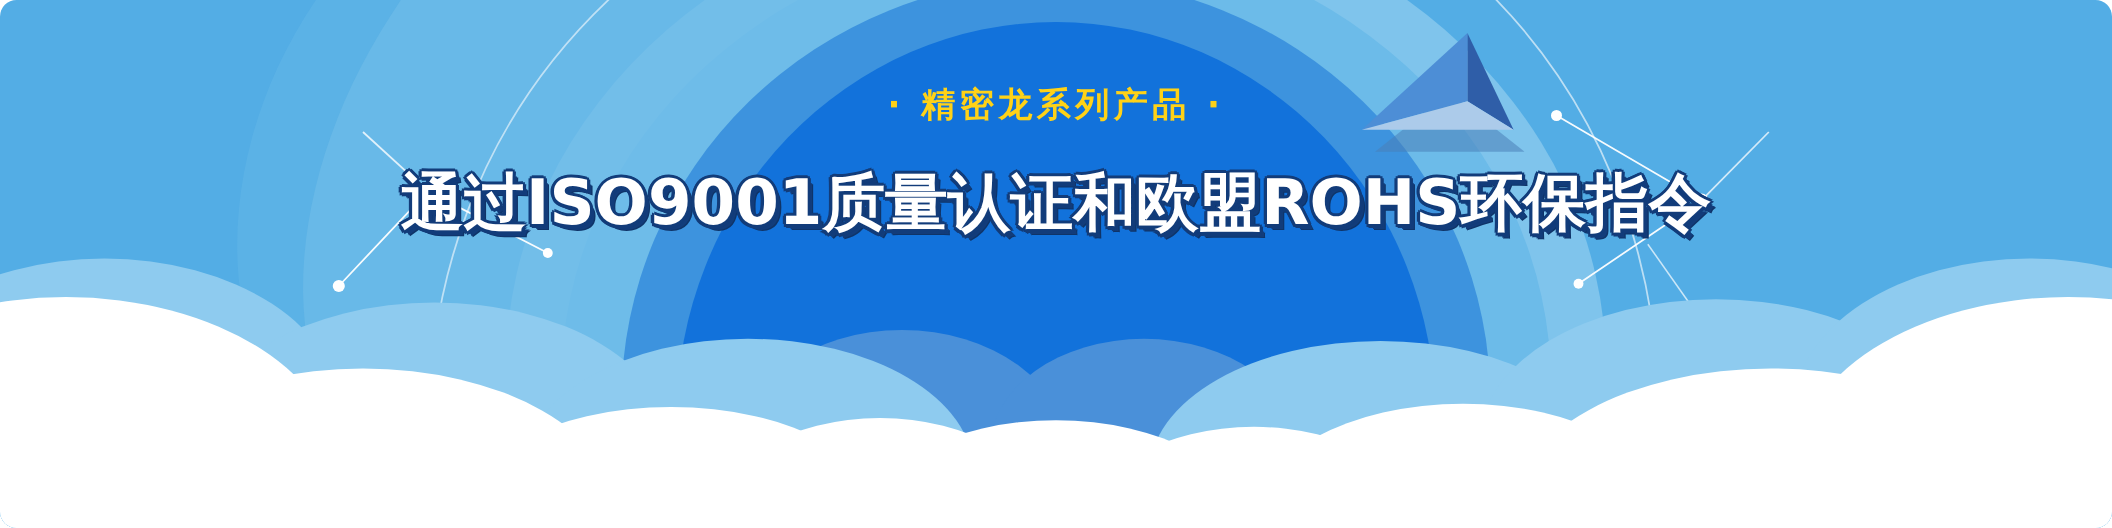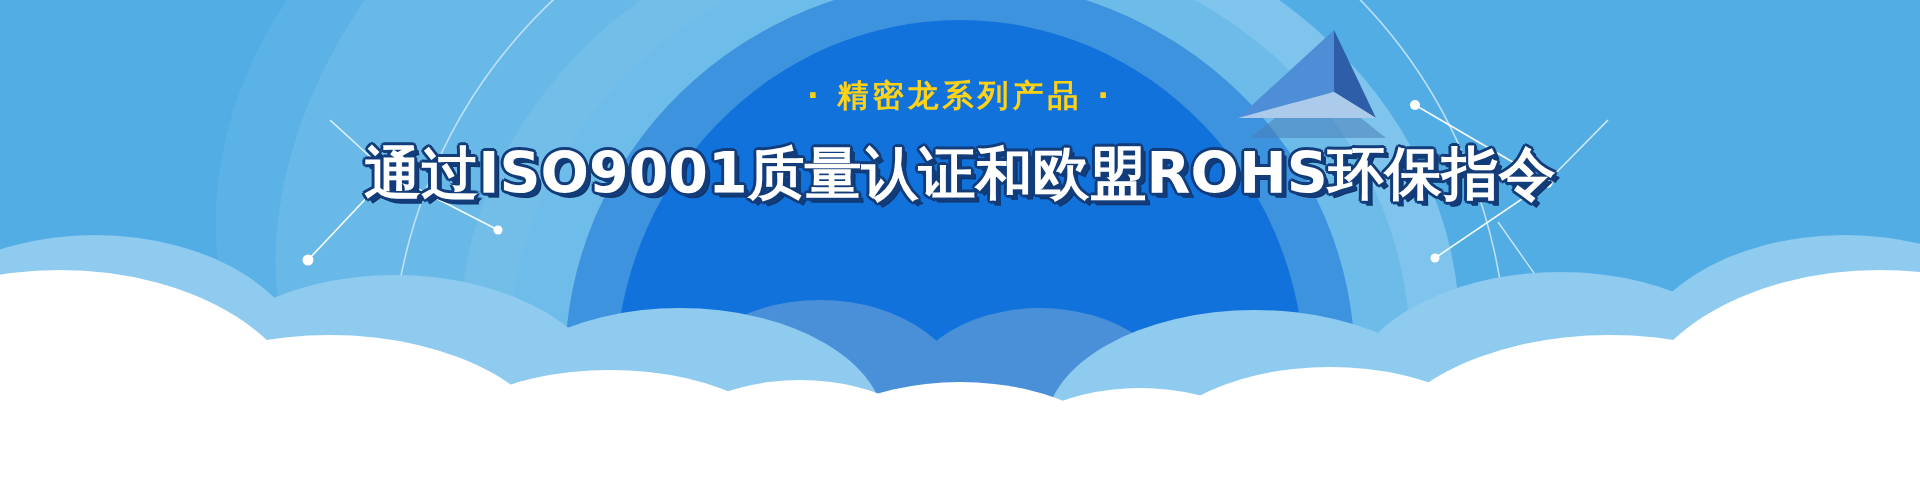--- a/index.html
+++ b/index.html
@@ -4,20 +4,21 @@
 <title>Banner</title>
 <style>
   html,body{margin:0;padding:0;}
   body{
     width:1920px;height:480px;overflow:hidden;
     font-family:"Liberation Sans","DejaVu Sans",sans-serif;
   }
   .banner{
     position:relative;width:1920px;height:480px;overflow:hidden;
     background:#53ade5;
+    border-radius:15px;
   }
   
   .dome{
     position:absolute;border-radius:50% 50% 0 0 / 62% 62% 0 0;
     left:50%;transform:translateX(-50%);bottom:0;
   }
   .dome-r3{width:1000px;height:700px;background:#7fc4ec;bottom:-120px;}
   .dome-r2{width:900px;height:660px;background:#6cbbe9;bottom:-120px;}
   .dome-r1{width:790px;height:620px;background:#3d93de;bottom:-120px;}
   .dome-core{width:690px;height:580px;background:#1272db;bottom:-120px;}
@@ -54,21 +55,21 @@
     display:flex;flex-direction:column;align-items:center;
     pointer-events:none;
   }
   .eyebrow{
     margin-top:80px;
     color:#ffd217;font-size:31px;font-weight:bold;letter-spacing:4px;
     line-height:1;white-space:nowrap;
     font-family:"DejaVu Sans","Liberation Sans",sans-serif;
   }
   .headline{
-    margin-top:30px;
+    margin-top:42px;
     font-size:57px;font-weight:bold;color:#ffffff;letter-spacing:0px;
     white-space:nowrap;line-height:1.15;
     font-family:"DejaVu Sans","Liberation Sans",sans-serif;
     text-shadow:
       3px 0 0 #123c7a, -3px 0 0 #123c7a, 0 3px 0 #123c7a, 0 -3px 0 #123c7a,
       2px 2px 0 #123c7a, -2px 2px 0 #123c7a, 2px -2px 0 #123c7a, -2px -2px 0 #123c7a,
       4px 4px 0 #123c7a, 5px 5px 0 #0f3468;
   }
   .ribbon-wrap{
     position:relative;margin-top:28px;width:660px;height:48px;

